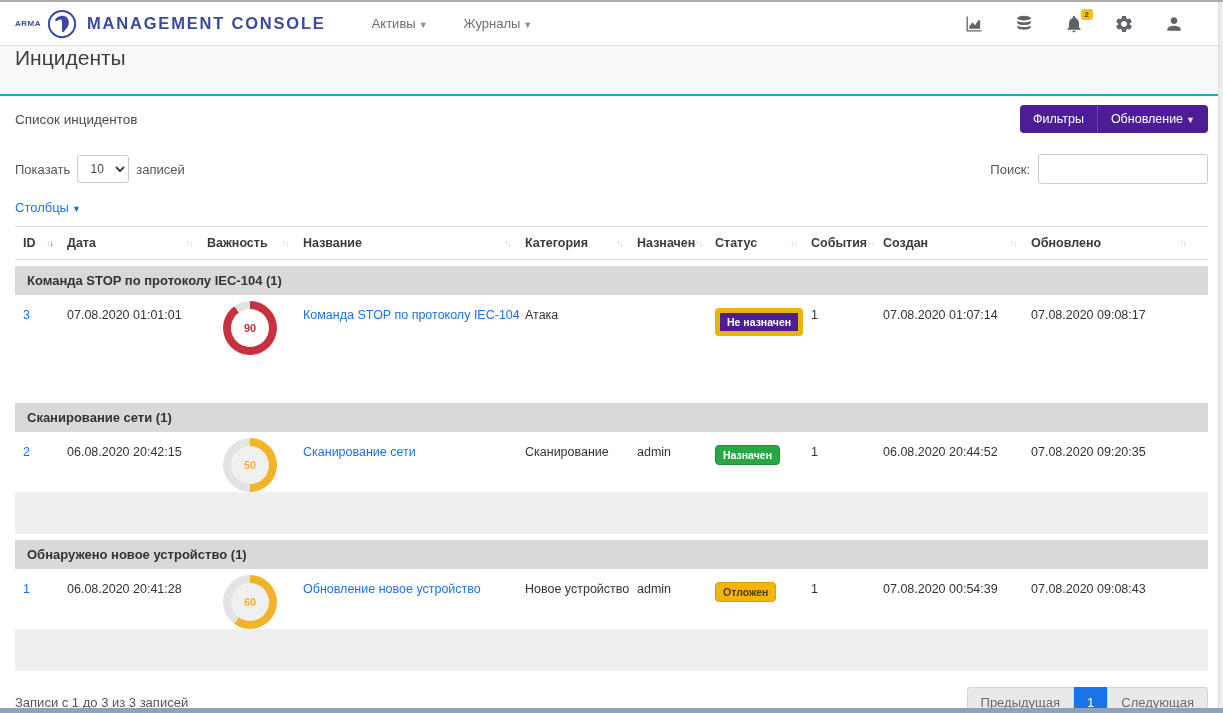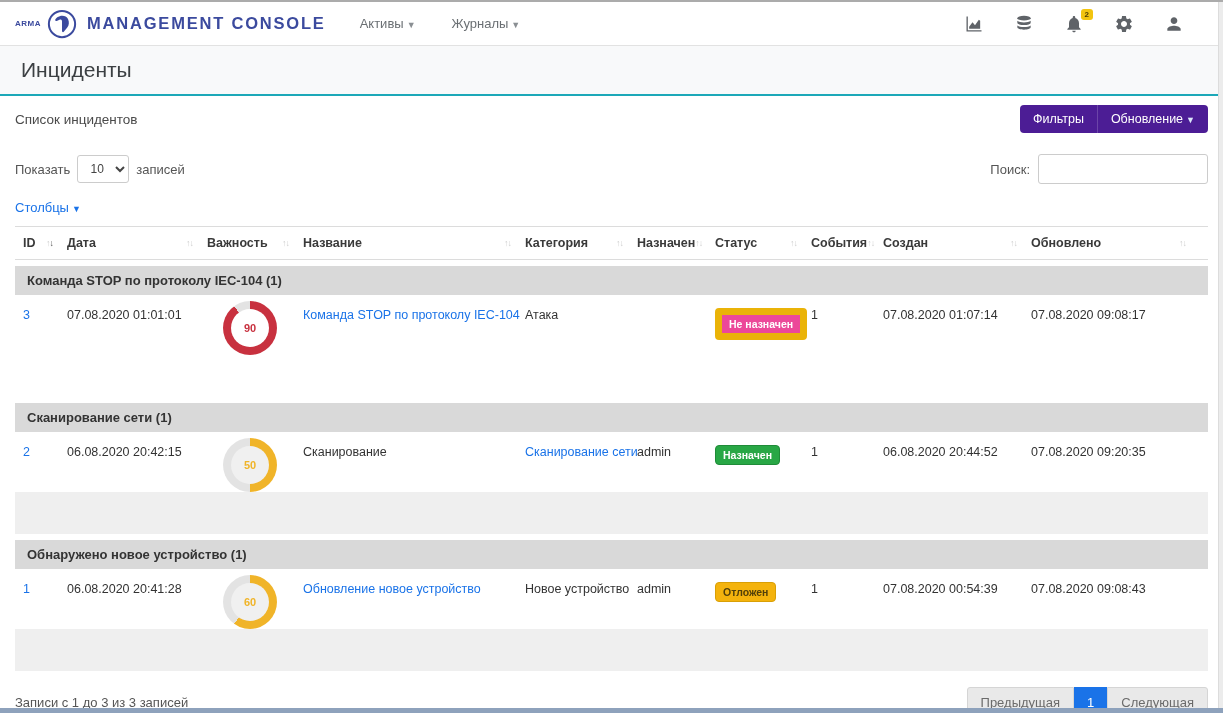--- a/index.html
+++ b/index.html
@@ -8,31 +8,31 @@
   .window-edge { height:2px; background:#ababab; }
   .bottom-edge { position:absolute; left:0; bottom:0; width:1223px; height:5px; background:#8ea2bc; }
   .scrollbar { position:absolute; right:0; top:2px; width:5px; height:706px; background:#ececec; border-left:1px solid #dcdcdc; }
 
   
   .topbar { height:44px; display:flex; align-items:center; background:#fff; border-bottom:1px solid #e2e2e2; padding:0 15px; }
   .logo { display:flex; align-items:center; gap:6px; }
   .logo-arma { font-size:8px; font-weight:bold; color:#3b4a9e; letter-spacing:.5px; }
   .logo-circle { width:30px; height:30px; }
   .brand { font-size:16.5px; font-weight:bold; color:#3b4a9e; letter-spacing:1.8px; margin-left:4px; }
-  .topnav { display:flex; gap:36px; margin-left:34px; }
+  .topnav { display:flex; gap:36px; margin-left:46px; }
   .topnav-item { font-size:13px; color:#6a6f73; cursor:pointer; }
   .caret { font-size:9px; color:#8a8f93; margin-left:3px; }
   .topbar-icons { margin-left:auto; display:flex; align-items:center; gap:30px; padding-right:24px; }
   .tb-icon { width:20px; height:20px; color:#5f6368; position:relative; cursor:pointer; }
   .tb-icon svg { width:20px; height:20px; fill:currentColor; }
   .bell-badge { position:absolute; top:-5px; right:-9px; background:#f2c40f; color:#4d3d03;
     font-size:8px; font-weight:bold; padding:1px 4px; border-radius:3px; line-height:9px; }
 
   
-  .title-bar { height:50px; background:#f8f9fa; border-bottom:2px solid #1ca8b8; display:flex; align-items:center; padding:0 21px; }
+  .title-bar { height:50px; background:#f8f9fa; border-bottom:2px solid #1ca8b8; display:flex; align-items:flex-start; padding:0 15px; }
   .page-title { font-size:21px; color:#3c4043; font-weight:400; }
 
   
   .panel-header { height:46px; display:flex; align-items:center; justify-content:space-between; padding:0 15px; }
   .panel-title { font-size:13.5px; color:#4a4a4a; }
   .btn-group { display:flex; }
   .btn { background:#4c1d95; color:#fff; border:none; font-size:12.5px; padding:7px 13px; cursor:pointer;
     font-family:"Liberation Sans",sans-serif; }
   .btn-filters { border-radius:4px 0 0 4px; }
   .btn-refresh { border-radius:0 4px 4px 0; border-left:1px solid rgba(255,255,255,.18); }
@@ -68,21 +68,21 @@
 
   .donut { position:relative; z-index:2; width:54px; height:54px; margin:6px 0 0 16px; border-radius:50%;
     background:conic-gradient(var(--col) calc(var(--pct)*1%), #e3e3e3 0); }
   .donut::after { content:""; position:absolute; inset:8px; border-radius:50%; background:#fff; }
   .tgroup--gray .donut::after { background:#f0f0f0; }
   .donut-val { position:absolute; inset:0; z-index:1; display:flex; align-items:center; justify-content:center;
     font-size:11px; font-weight:bold; }
   .donut-val { z-index:3; }
 
   .badge { display:inline-block; font-size:10.5px; font-weight:bold; padding:3px 7px; border-radius:4px; line-height:12px; }
-  .badge--danger { background:#ec4899; color:#fff; border:7px solid #eab308; }
+  .badge--danger { background:#4c1d95; color:#fff; border:5px solid #eab308; }
   .badge--success { background:#28a745; color:#fff; border:1px solid #1f8b38; }
   .badge--warning { background:#f4b30d; color:#52400a; border:1px solid #d99f06; }
 
   
   .tfooter { display:flex; align-items:center; justify-content:space-between; padding:16px 15px; }
   .records-info { font-size:13px; color:#555; }
   .pagination { display:flex; }
   .pg-btn { border:1px solid #d5d5d5; background:#e9e9e9; color:#6b6b6b; font-size:13px; padding:7px 13px; cursor:pointer; }
   .pg-prev { border-radius:3px 0 0 3px; }
   .pg-next { border-radius:0 3px 3px 0; }
@@ -236,22 +236,22 @@
   <div class="tgroup tgroup--gray">
     <div class="group-band"><span>Сканирование сети (1)</span></div>
     <div class="cols row">
       <div class="cell"><a>2</a></div>
       <div class="cell">06.08.2020 20:42:15</div>
       <div class="cell imp">
         <div class="donut" style="--pct: 50; --col: #f0b429;">
             <span class="donut-val" style="color: rgb(240, 180, 41);">50</span>
           </div>
       </div>
+      <div class="cell"><a>Сканирование сети</a></div>
       <div class="cell">Сканирование</div>
-      <div class="cell"><a>Сканирование сети</a></div>
       <div class="cell">admin</div>
       <div class="cell"><span class="badge badge--success">Назначен</span></div>
       <div class="cell">1</div>
       <div class="cell">06.08.2020 20:44:52</div>
       <div class="cell">07.08.2020 09:20:35</div>
     </div>
     <div class="row-stripe"></div>
   </div>
 
   <div class="tgroup tgroup--gray">

